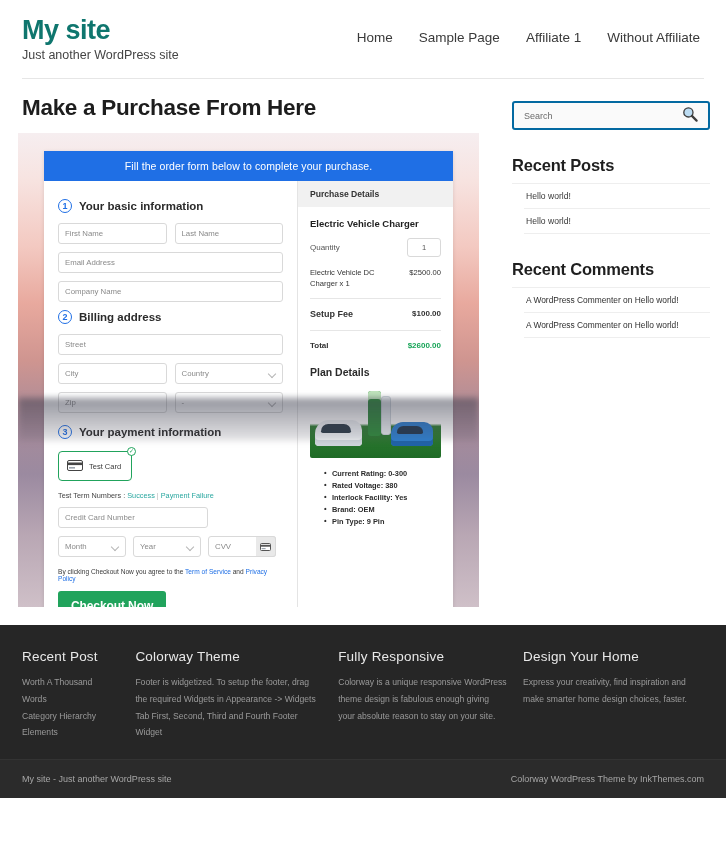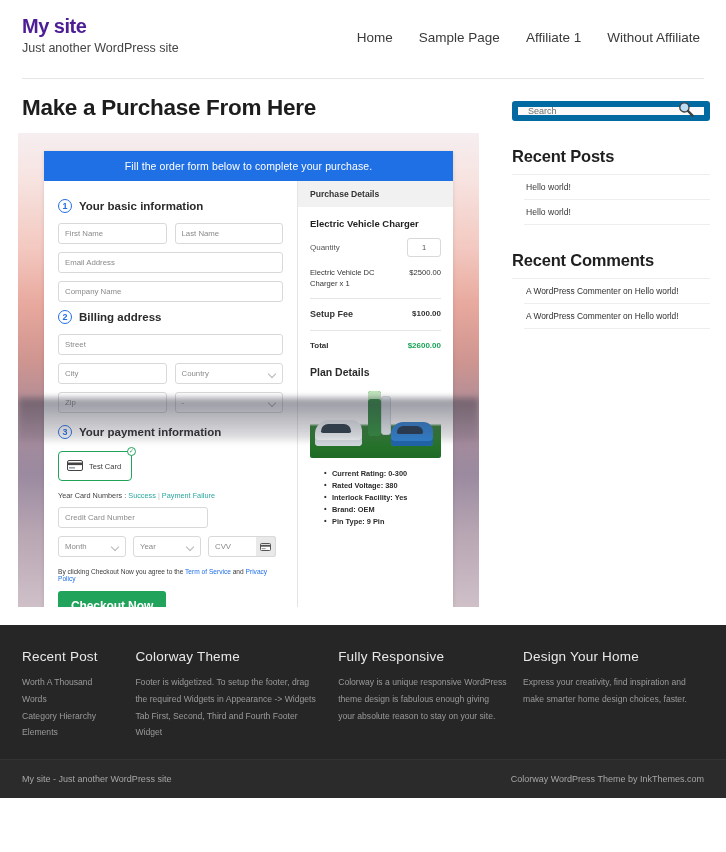--- a/index.html
+++ b/index.html
@@ -13,21 +13,21 @@
   }
 
   
   .site-header {
     padding: 14px 22px 0 22px;
     display: flex; align-items: flex-start; justify-content: space-between;
     height: 78px;
   }
   .brand-block { padding-top: 2px; }
   .site-title {
-    font-size: 20px; font-weight: bold; color: #4c1d95;
+    font-size: 27px; font-weight: bold; color: #0f766e;
     letter-spacing: -0.5px; line-height: 1.05; margin: 0;
   }
   .site-tagline { font-size: 12.5px; color: #444; margin-top: 4px; }
   .main-nav { display: flex; gap: 26px; padding-top: 16px; padding-right: 4px; }
   .nav-link {
     font-size: 13.5px; color: #3a3a3a; text-decoration: none;
     white-space: nowrap; cursor: pointer;
   }
   .header-rule { height:1px; background:#e6e6e6; margin: 0 22px; }
 
@@ -176,22 +176,22 @@
     background:#2e8b3a; border-radius:3px; box-shadow: inset 0 8px 0 #bfe3bb; }
   .station2 { position:absolute; left:54%; top:14%; width:8%; height:54%;
     background:#e9edf0; border-radius:3px; border:1px solid #cfd6dc; }
 
   .spec-list { margin:10px 0 0 14px; padding:0; list-style:none; }
   .spec-list li { font-size:7.4px; font-weight:bold; color:#2b2b2b; line-height:1.62; position:relative; padding-left:8px; }
   .spec-list li:before { content:"\2022"; position:absolute; left:0; top:-1px; }
 
   
   .search-box {
-    border:6px solid #0369a1; border-radius:3px; background:#fafafa;
-    height:20px; display:flex; align-items:center; justify-content:space-between;
+    border:2px solid #0369a1; border-radius:3px; background:#fafafa;
+    height:29px; display:flex; align-items:center; justify-content:space-between;
     padding:0 10px; margin-top:8px;
   }
   .search-box .ph { font-size:9px; color:#6c6c6c; }
   .widget-title {
     font-size:16.5px; font-weight:bold; color:#1f1f1f;
     margin:26px 0 8px 0; letter-spacing:-0.2px;
   }
   .w-list { list-style:none; margin:0; padding:0; border-top:1px solid #eee; }
   .w-list li {
     border-bottom:1px solid #eee; padding:7px 2px; font-size:8.6px;
@@ -286,21 +286,21 @@
                   <rect x="0.5" y="0.5" width="15" height="10" rx="1.5" fill="#fff" stroke="#444"></rect>
                   <rect x="0.5" y="2.5" width="15" height="2.6" fill="#444"></rect>
                   <rect x="2" y="7" width="6" height="1.6" fill="#9aa3ad"></rect>
                 </svg>
               </span>
               <span class="lbl">Test Card</span>
               <span class="check-dot">✓</span>
             </div>
 
             <div class="testcards">
-              <span>Year Card Numbers : </span><a>Success</a><span class="sep"> | </span><a>Payment Failure</a>
+              <span>Test Term Numbers : </span><a>Success</a><span class="sep"> | </span><a>Payment Failure</a>
             </div>
 
             <div class="fld" style="width:150px;">Credit Card Number</div>
 
             <div class="cc-row">
               <div class="fld sel f-month">Month</div>
               <div class="fld sel f-year">Year</div>
               <div class="cvv-wrap">
                 <div class="fld f-cvv">CVV</div>
                 <div class="cvv-icon">

